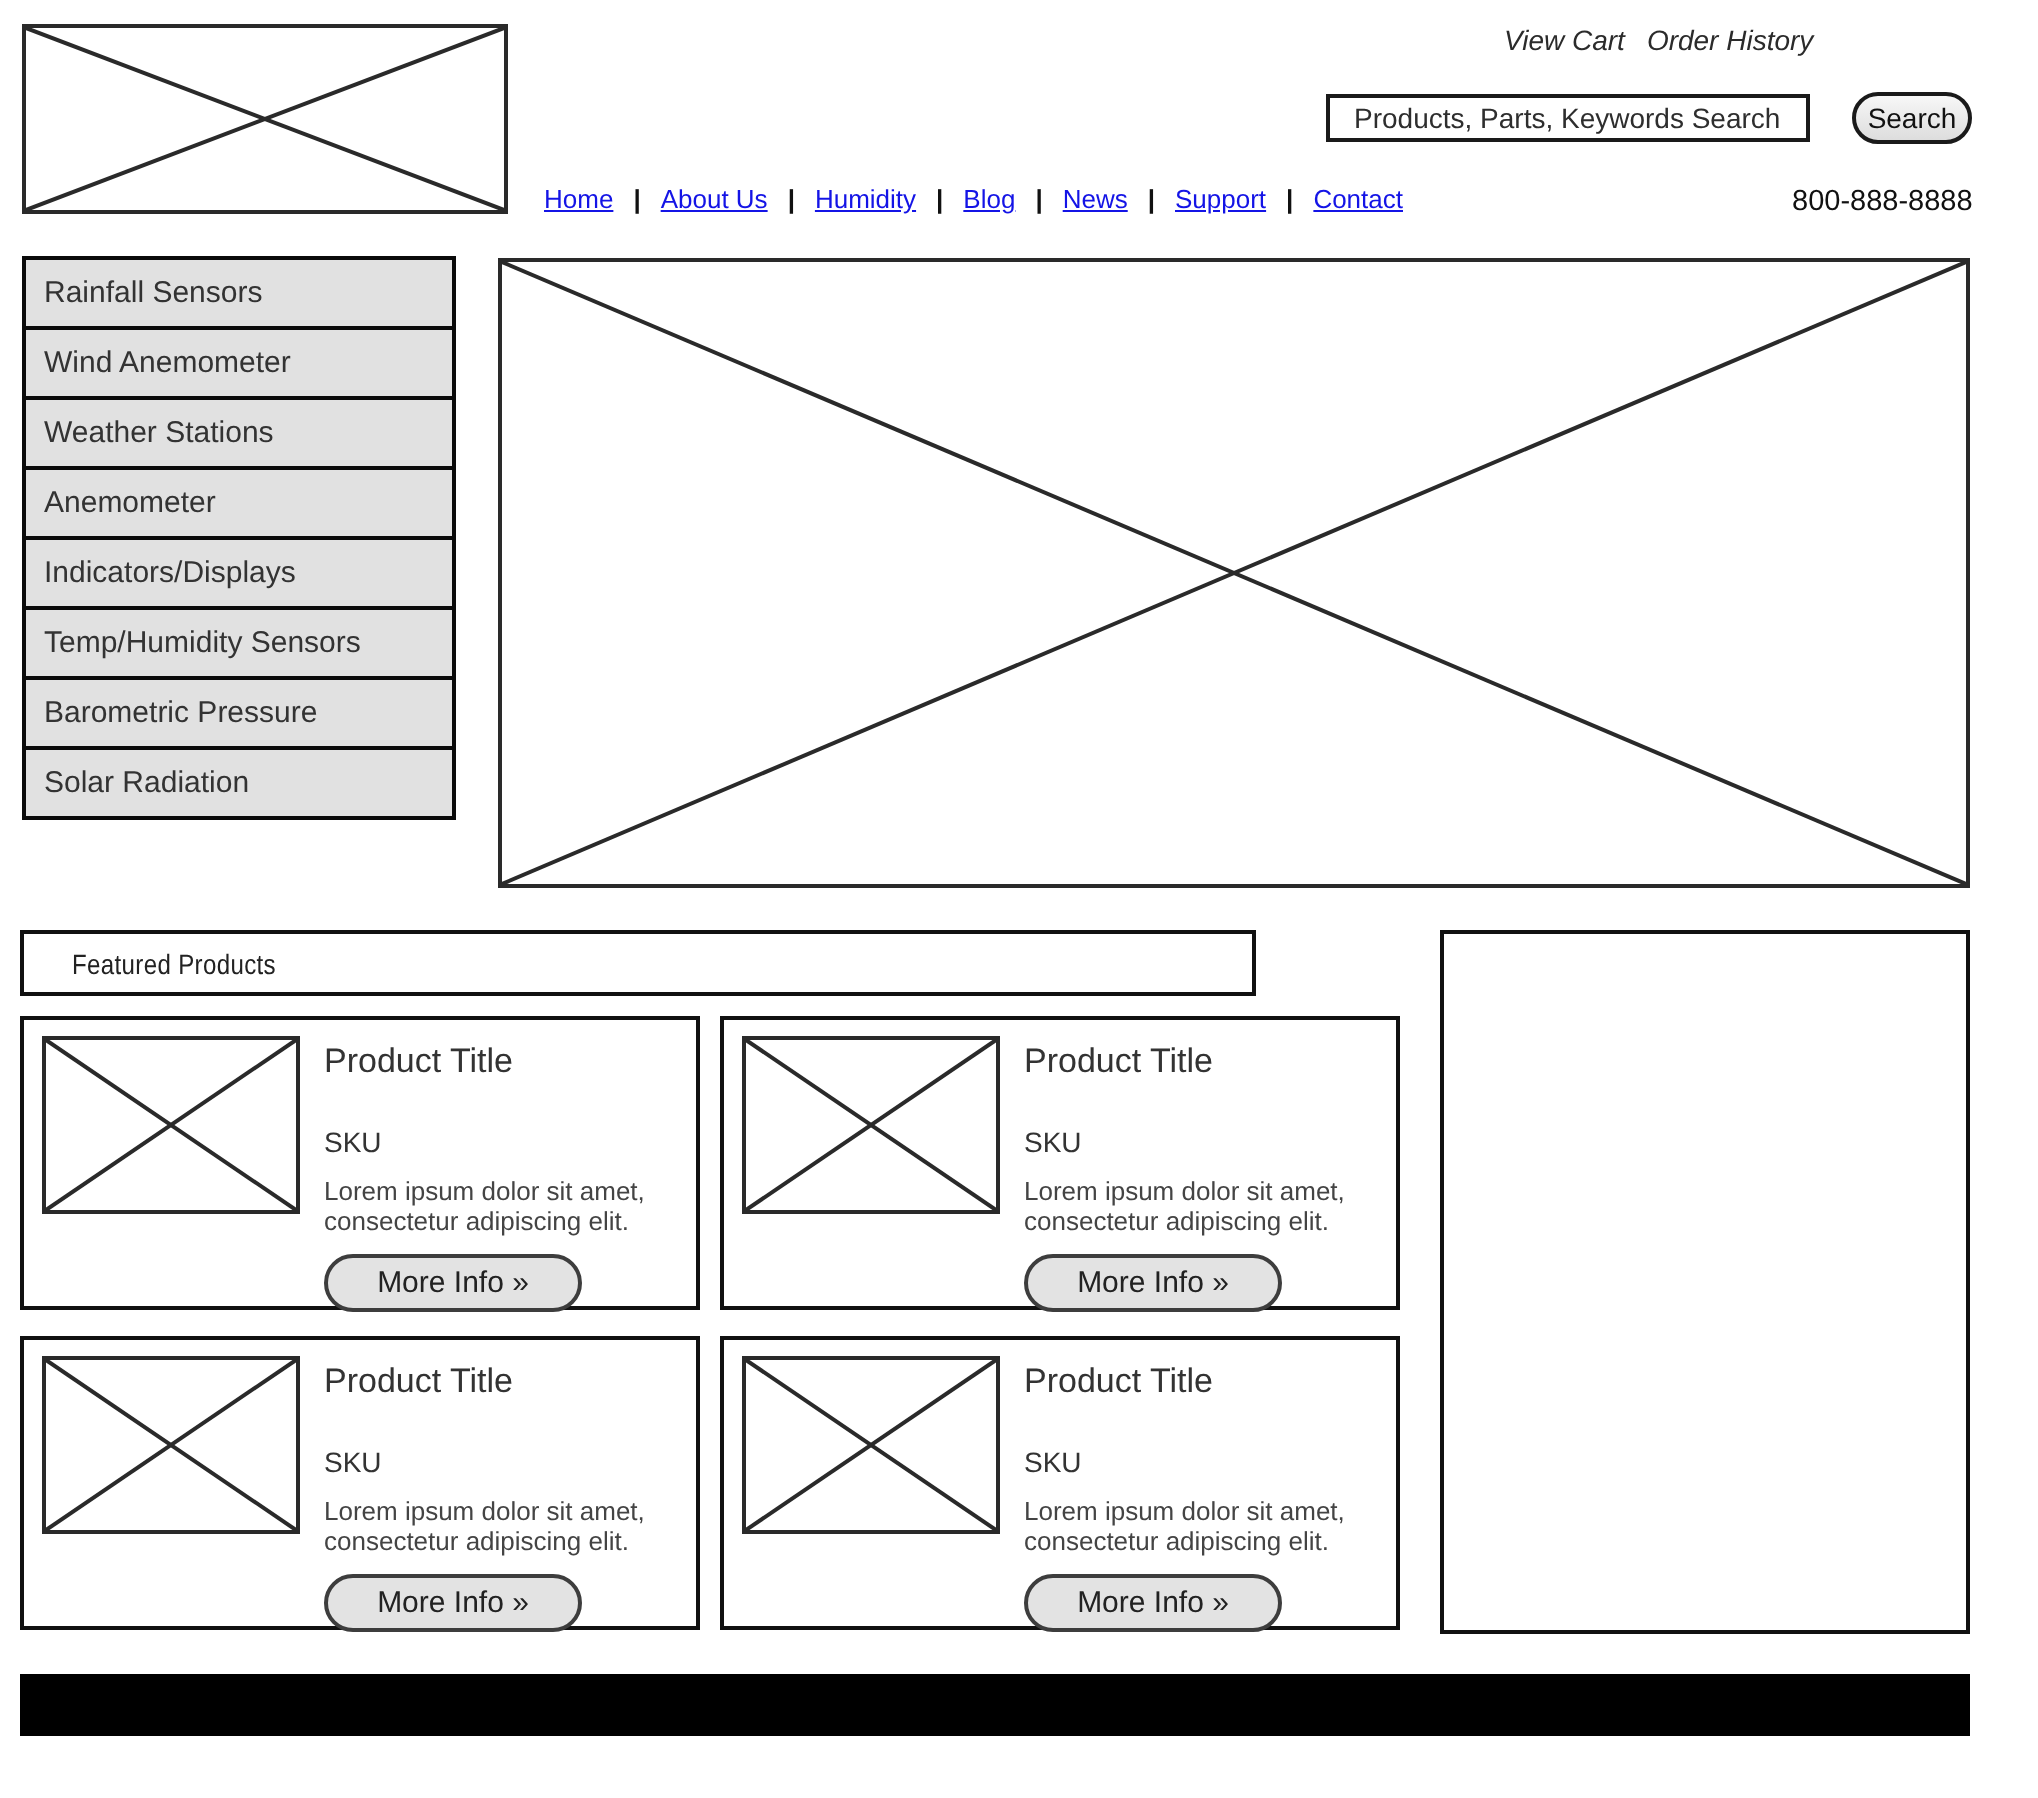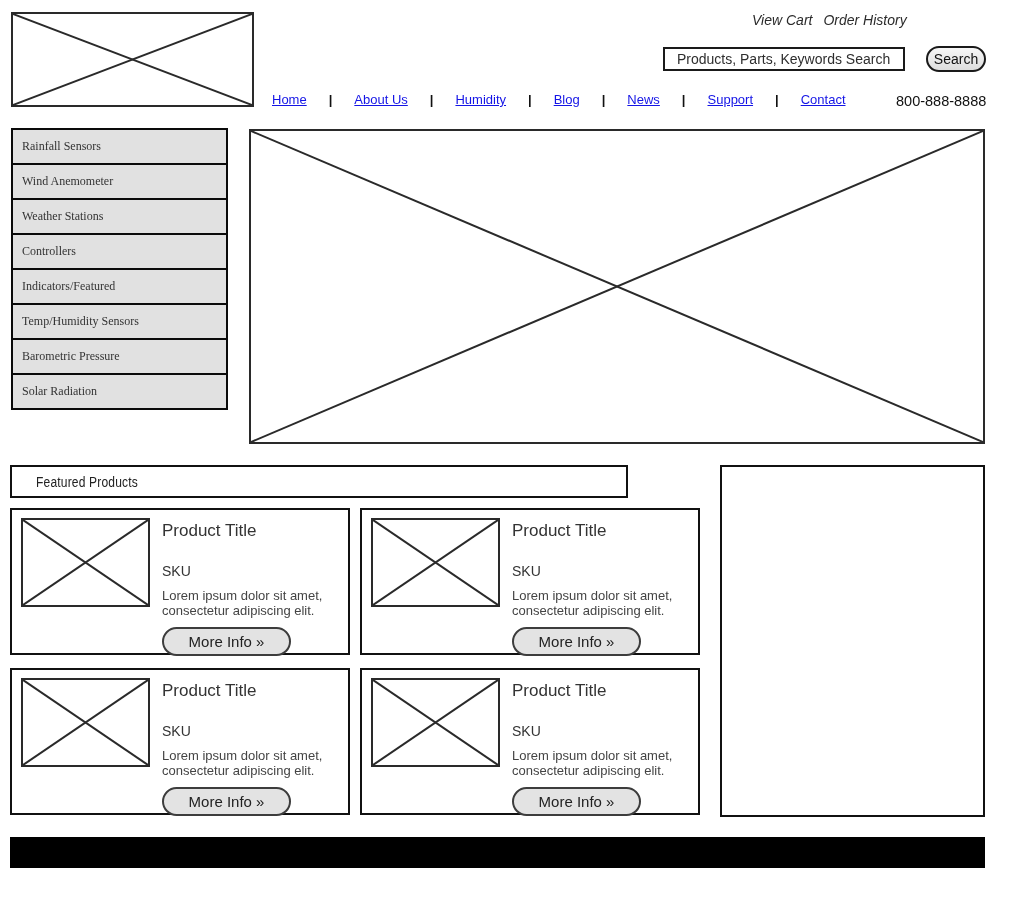--- a/index.html
+++ b/index.html
@@ -50,21 +50,21 @@
     width: 60px; height: 26px;
     border: 2px solid #1a1a1a; border-radius: 13px;
     background: linear-gradient(180deg, #f7f7f7 0%, #dddddd 100%);
     font-family: "Liberation Sans", sans-serif;
     font-size: 14px; color: #111;
     cursor: pointer; line-height: 1;
   }
 
   .main-nav {
     position: absolute; left: 272px; top: 92px;
-    display: flex; align-items: center; gap: 22px;
+    display: flex; align-items: center; gap: 10px;
     font-size: 13px;
   }
   .main-nav a {
     color: #1414e6; text-decoration: underline; cursor: pointer;
   }
   .main-nav .pipe {
     color: #111; font-weight: bold; font-size: 13px;
   }
   .phone {
     position: absolute; left: 896px; top: 93px;
@@ -78,23 +78,22 @@
     list-style: none;
     border: 2px solid #0a0a0a;
     background: #fff;
   }
   .sidebar li {
     height: 35px;
     padding: 4px 9px;
     display: flex; align-items: center;
     background: #e1e1e1;
     border-bottom: 2px solid #0a0a0a;
-    font-size: 12px; color: #333;
+    font-size: 15px; color: #333;
     cursor: pointer;
-    font-family: Liberation Serif, serif;
   }
   .sidebar li:last-child { border-bottom: none; height: 33px; }
 
   
   .hero { left: 249px; top: 129px; width: 736px; height: 315px; }
 
   
   .featured-bar {
     position: absolute; left: 10px; top: 465px;
     width: 618px; height: 33px;
@@ -195,22 +194,22 @@
     <a>Support</a>
     <span class="pipe">|</span>
     <a>Contact</a>
   </nav>
   <div class="phone">800-888-8888</div>
 
   <ul class="sidebar">
     <li>Rainfall Sensors</li>
     <li>Wind Anemometer</li>
     <li>Weather Stations</li>
-    <li>Controllers</li>
-    <li>Indicators/Featured</li>
+    <li>Anemometer</li>
+    <li>Indicators/Displays</li>
     <li>Temp/Humidity Sensors</li>
     <li>Barometric Pressure</li>
     <li>Solar Radiation</li>
   </ul>
 
   <div class="placeholder hero">
     <svg>
       <line x1="0" y1="0" x2="100%" y2="100%"></line>
       <line x1="100%" y1="0" x2="0" y2="100%"></line>
     </svg>

